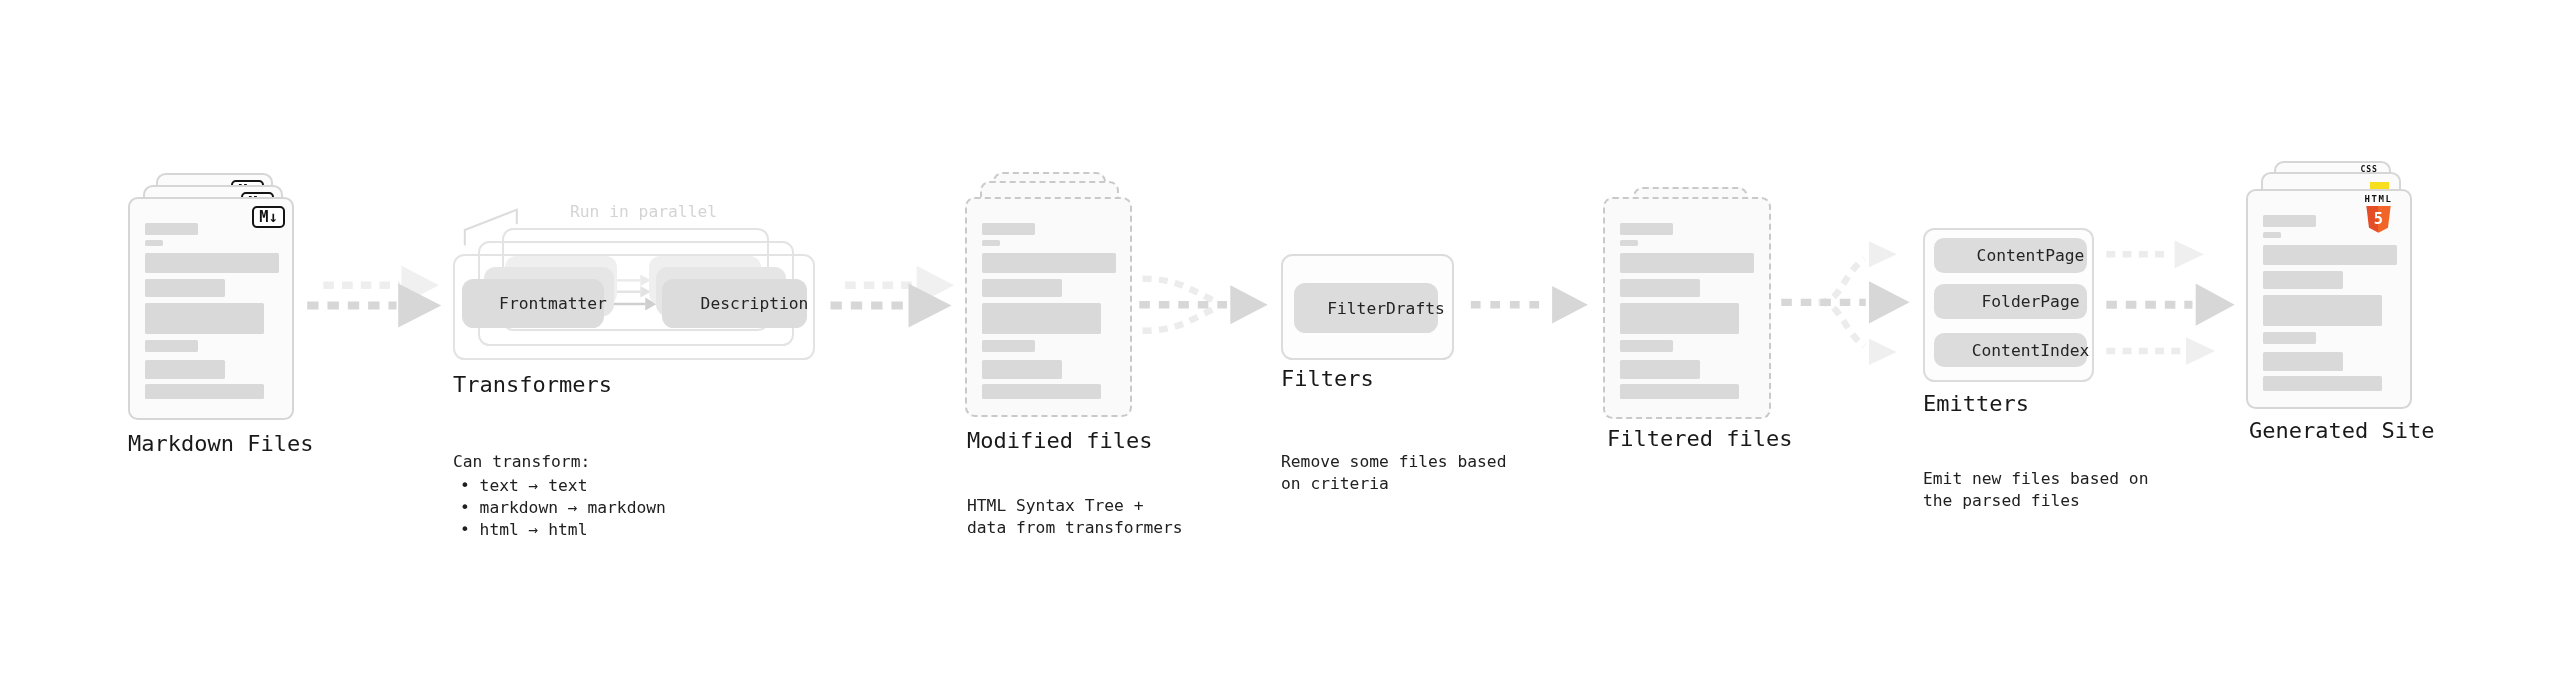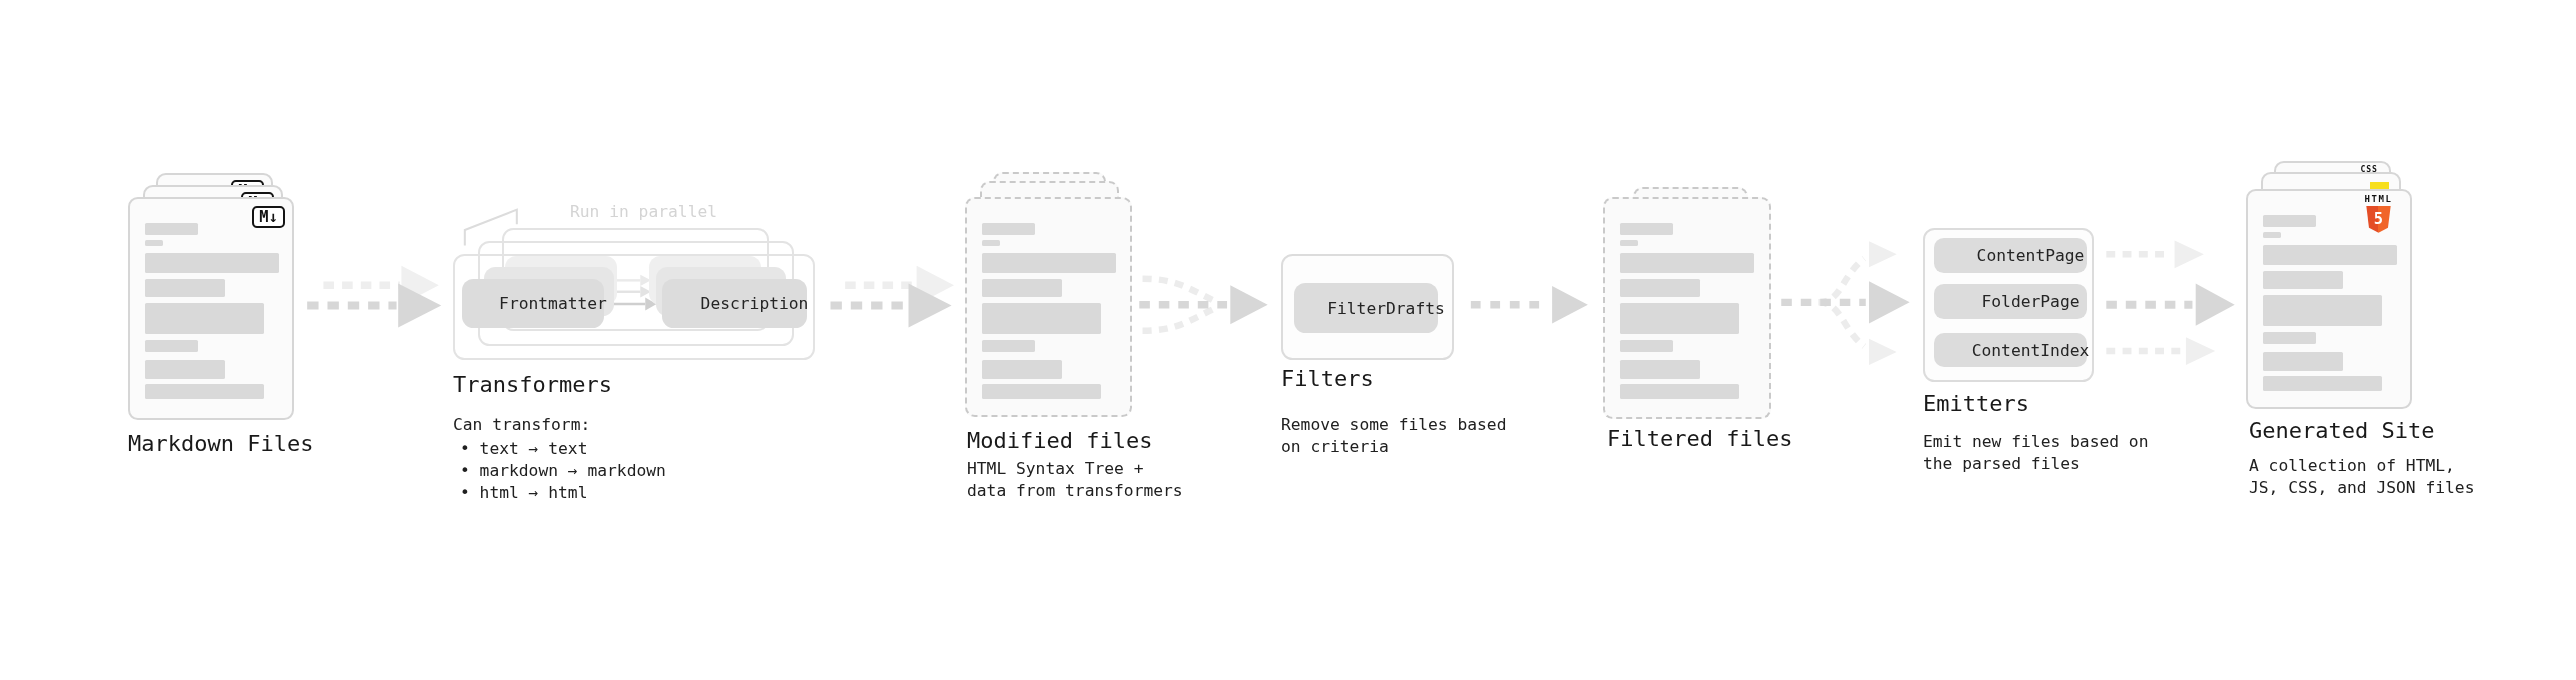--- a/index.html
+++ b/index.html
@@ -17,21 +17,21 @@
   .b1{width:53px;height:12.2px;margin-top:23.6px;}
   .b2{width:18.7px;height:5.7px;margin-top:5.7px;}
   .b3{width:134px;height:20.3px;margin-top:6.5px;}
   .b4{width:80px;height:18px;margin-top:5.7px;}
   .b5{width:119px;height:31px;margin-top:6.5px;}
   .b6{width:53px;height:12.2px;margin-top:5.7px;}
   .b7{width:80px;height:18.7px;margin-top:8.1px;}
   .b8{width:119px;height:14.6px;margin-top:5.7px;}
 
   .title{position:absolute;font-size:22px;line-height:24.4px;color:#191919;white-space:nowrap;}
-  .desc{position:absolute;font-size:16.3px;line-height:22px;color:#202020;white-space:pre-line;}
+  .desc{position:absolute;font-size:16.3px;line-height:22px;color:#202020;white-space:pre-line;margin-top:37px;}
   .note{position:absolute;font-size:16.3px;line-height:18px;color:#d4d4d4;white-space:nowrap;margin-left:44px;}
 
   
   .t-box{position:absolute;border:2.4px solid #e3e3e3;border-radius:11.4px;background:transparent;}
 
   
   .chip{position:absolute;background:#dcdcdc;border-radius:11.4px;display:flex;align-items:center;
         justify-content:center;font-size:16.3px;color:#242424;white-space:nowrap;padding-left:40px;}
   .chip.g1{background:#e6e6e6;}
   .chip.g2{background:#efefef;}
@@ -213,17 +213,15 @@
     <i class="b b1"></i>
     <i class="b b2"></i>
     <i class="b b3"></i>
     <i class="b b4"></i>
     <i class="b b5"></i>
     <i class="b b6"></i>
     <i class="b b7"></i>
     <i class="b b8"></i>
   </div>
   <div class="title" style="left:2249px;top:419px">Generated Site</div>
-  <div class="desc" style="left:2249px;top:455px">A collection of HTML,
-JS, CSS, and JSON files</div>
 
 </div>
 
 
 </body></html>

